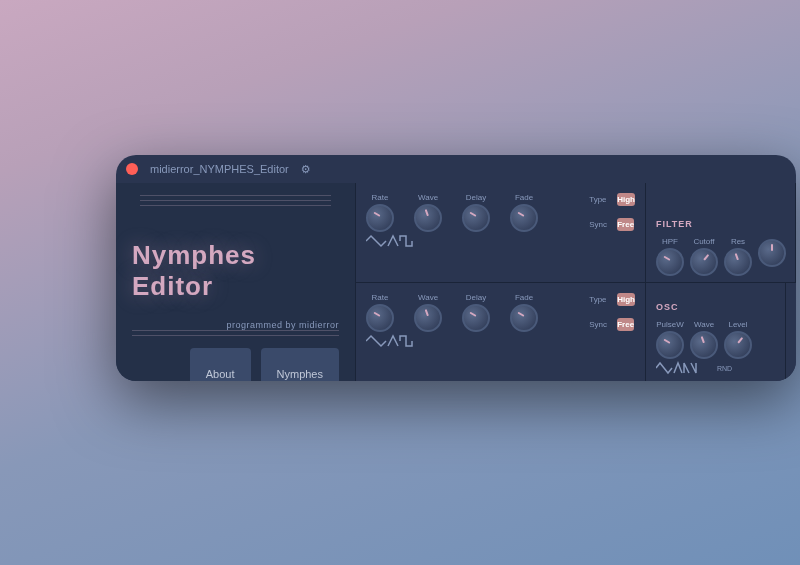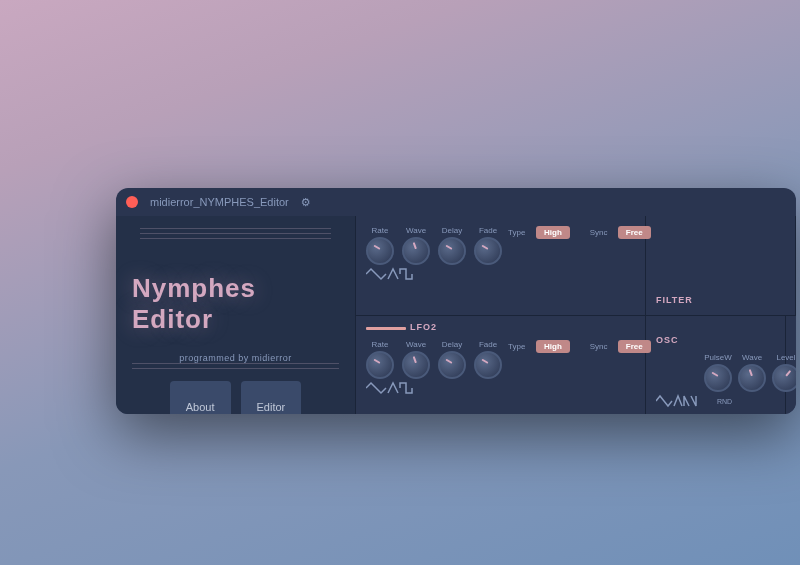--- a/index.html
+++ b/index.html
@@ -10,24 +10,24 @@
       background: linear-gradient(160deg, #c9a8c0 0%, #b8a0b8 20%, #8898b8 55%, #7090b8 100%);
       font-family: -apple-system, BlinkMacSystemFont, 'Helvetica Neue', Arial, sans-serif;
       overflow: hidden;
       display: flex;
       align-items: center;
       justify-content: center;
     }
 
     .window {
       position: absolute;
-      top: 188px;
+      top: 155px;
       left: 116px;
       width: 680px;
-      border-radius: 12px;
+      border-radius: 20px;
       overflow: hidden;
       box-shadow: 0 20px 60px rgba(0,0,0,0.5);
     }
 
     .titlebar {
       background: #2a3550;
       height: 28px;
       display: flex;
       align-items: center;
       padding: 0 10px;
@@ -59,21 +59,21 @@
       height: 198px;
     }
 
     
     .left-panel {
       width: 248px;
       background: #243048;
       padding: 12px 16px;
       display: flex;
       flex-direction: column;
-      align-items: center;
+      align-items: flex-end;
       position: relative;
       border-right: 1px solid #1a2438;
     }
 
     .panel-line {
       height: 1px;
       background: rgba(180, 160, 180, 0.3);
       margin-bottom: 4px;
       margin-left: 8px;
       margin-right: 8px;
@@ -175,21 +175,21 @@
       border-radius: 1px;
     }
 
     
     .lfo-section {
       width: 290px;
     }
 
     .knob-row {
       display: flex;
-      gap: 8px;
+      gap: 20px;
       align-items: flex-end;
       flex: 1;
     }
 
     .knob-group {
       display: flex;
       flex-direction: column;
       align-items: center;
       gap: 2px;
     }
@@ -231,42 +231,42 @@
       transform: translateX(-50%) rotate(40deg);
     }
 
     .knob.turned-mid::after {
       transform: translateX(-50%) rotate(-20deg);
     }
 
     
     .type-sync-area {
       display: flex;
-      flex-direction: row;
-      gap: 20px;
+      flex-direction: column;
+      gap: 12px;
     }
 
     .type-row, .sync-row {
       display: flex;
       align-items: center;
       gap: 4px;
     }
 
     .ts-label {
       color: #8899bb;
       font-size: 8px;
       width: 24px;
     }
 
     .ts-btn {
       background: #4a5878;
       color: #8899bb;
       border: none;
       border-radius: 3px;
-      padding: 2px 8px;
+      padding: 2px 0;
       font-size: 8px;
       cursor: pointer;
     }
 
     .ts-btn.active {
       background: #c08888;
       color: #fff;
       font-weight: 600;
     }
 
@@ -318,21 +318,21 @@
       <div class="app-title">Nymphes Editor</div>
       <div class="app-subtitle">programmed by midierror</div>
 
       <div class="bottom-lines">
         <div class="bottom-line"></div>
         <div class="bottom-line"></div>
       </div>
 
       <div class="panel-buttons">
         <button class="panel-btn">About</button>
-        <button class="panel-btn">Editor</button>
+        <button class="panel-btn">Nymphes</button>
       </div>
     </div>
 
     <div class="synth-area">
 
       <div class="synth-row">
 
         <div class="section lfo-section">
           <div style="display:flex; gap:6px; align-items:flex-start; margin-top:4px;">
             <div class="knob-row">
@@ -374,31 +374,45 @@
 
               <polyline points="34,7 34,2 40,2 40,12 46,12 46,7" fill="none" stroke="#8899bb" stroke-width="1.5"></polyline>
             </svg>
           </div>
         </div>
 
         <div class="section filter-section">
           <div class="section-label-bar">
             <span class="section-label">FILTER</span>
           </div>
+          <div class="filter-knob-row" style="margin-top:4px;">
+            <div class="knob-group">
+              <span class="knob-label">HPF</span>
+              <div class="knob turned-left"></div>
+            </div>
+            <div class="knob-group">
+              <span class="knob-label">Cutoff</span>
+              <div class="knob turned-right"></div>
+            </div>
+            <div class="knob-group">
+              <span class="knob-label">Res</span>
+              <div class="knob turned-mid"></div>
+            </div>
+            <div class="knob-group">
+              <span class="knob-label"></span>
+              <div class="knob"></div>
+            </div>
+          </div>
         </div>
 
       </div>
 
       <div class="synth-row">
 
         <div class="section lfo-section">
-          <div class="section-label-bar">
-            <span class="label-bar-accent"></span>
-            <span class="section-label">LFO2</span>
-          </div>
           <div style="display:flex; gap:6px; align-items:flex-start; margin-top:4px;">
             <div class="knob-row">
               <div class="knob-group">
                 <span class="knob-label">Rate</span>
                 <div class="knob turned-left"></div>
               </div>
               <div class="knob-group">
                 <span class="knob-label">Wave</span>
                 <div class="knob turned-mid"></div>
               </div>
@@ -429,21 +443,21 @@
               <polyline points="22,12 27,2 32,12" fill="none" stroke="#8899bb" stroke-width="1.5"></polyline>
               <polyline points="34,7 34,2 40,2 40,12 46,12 46,7" fill="none" stroke="#8899bb" stroke-width="1.5"></polyline>
             </svg>
           </div>
         </div>
 
         <div class="section osc-section">
           <div class="section-label-bar">
             <span class="section-label">OSC</span>
           </div>
-          <div class="filter-knob-row" style="margin-top:4px;margin-left:48px;">
+          <div class="filter-knob-row" style="margin-top:4px;">
             <div class="knob-group">
               <span class="knob-label">PulseW</span>
               <div class="knob turned-left"></div>
             </div>
             <div class="knob-group">
               <span class="knob-label">Wave</span>
               <div class="knob turned-mid"></div>
             </div>
             <div class="knob-group">
               <span class="knob-label">Level</span>

